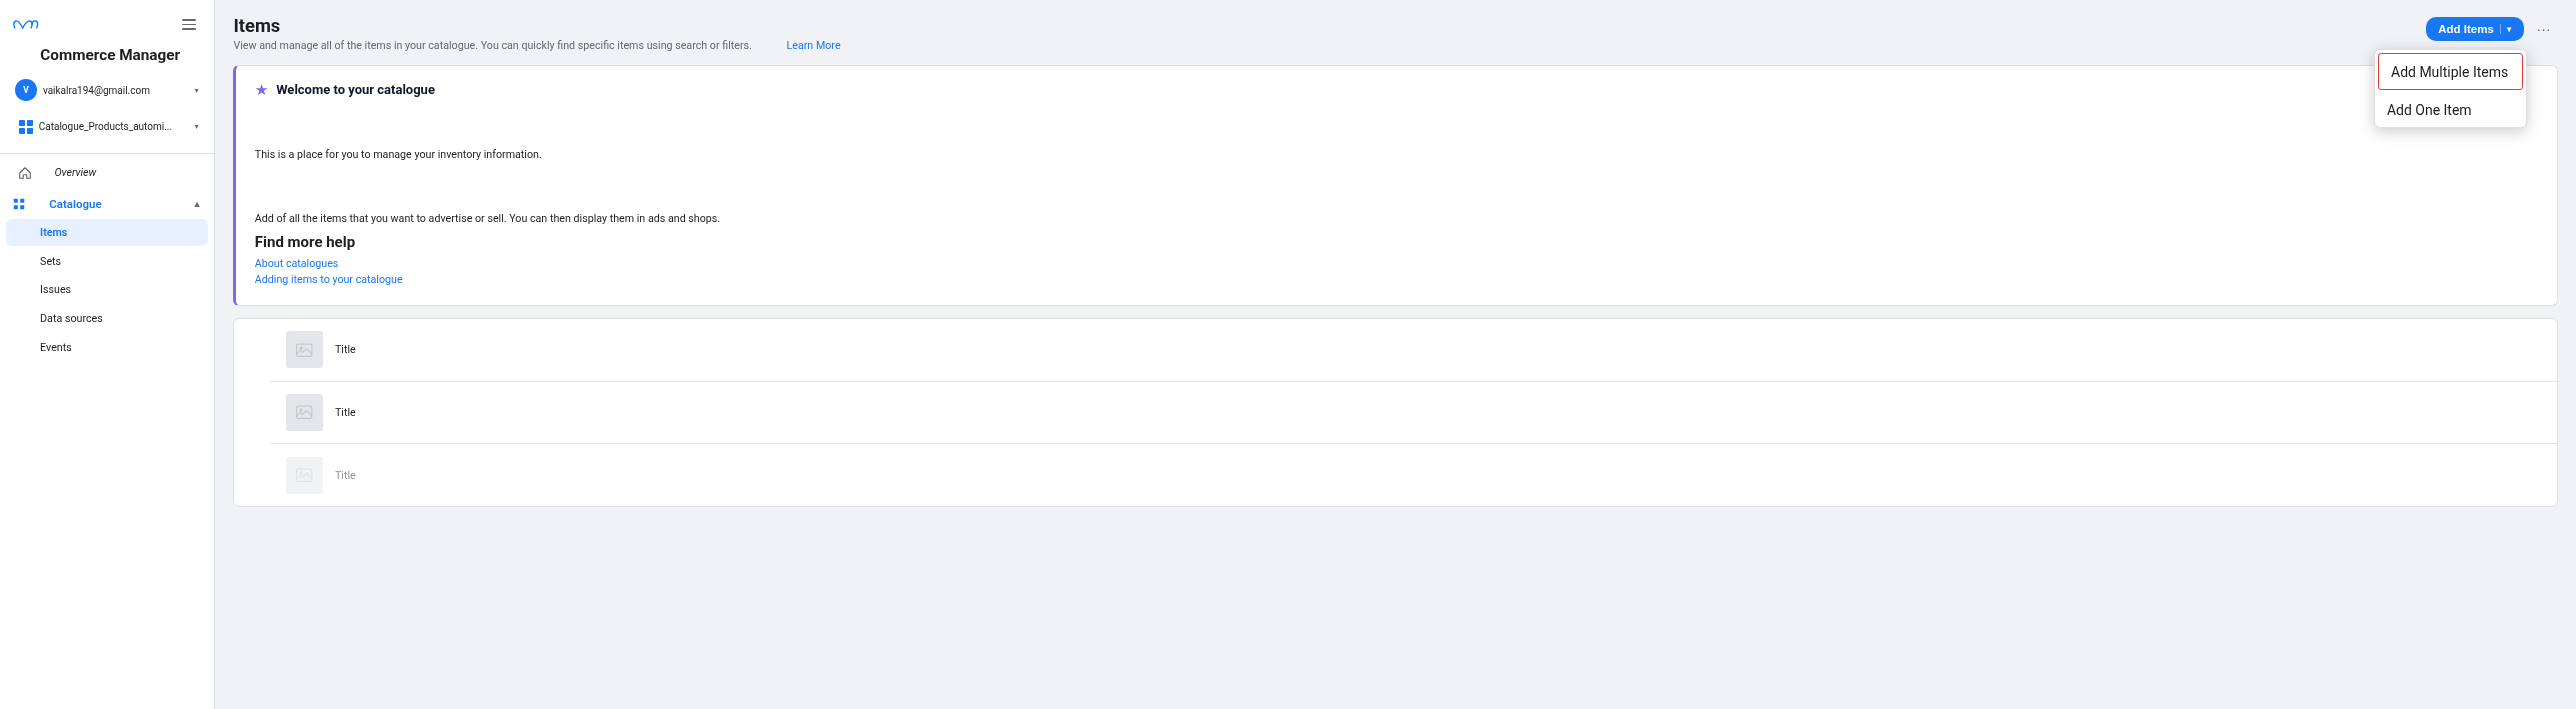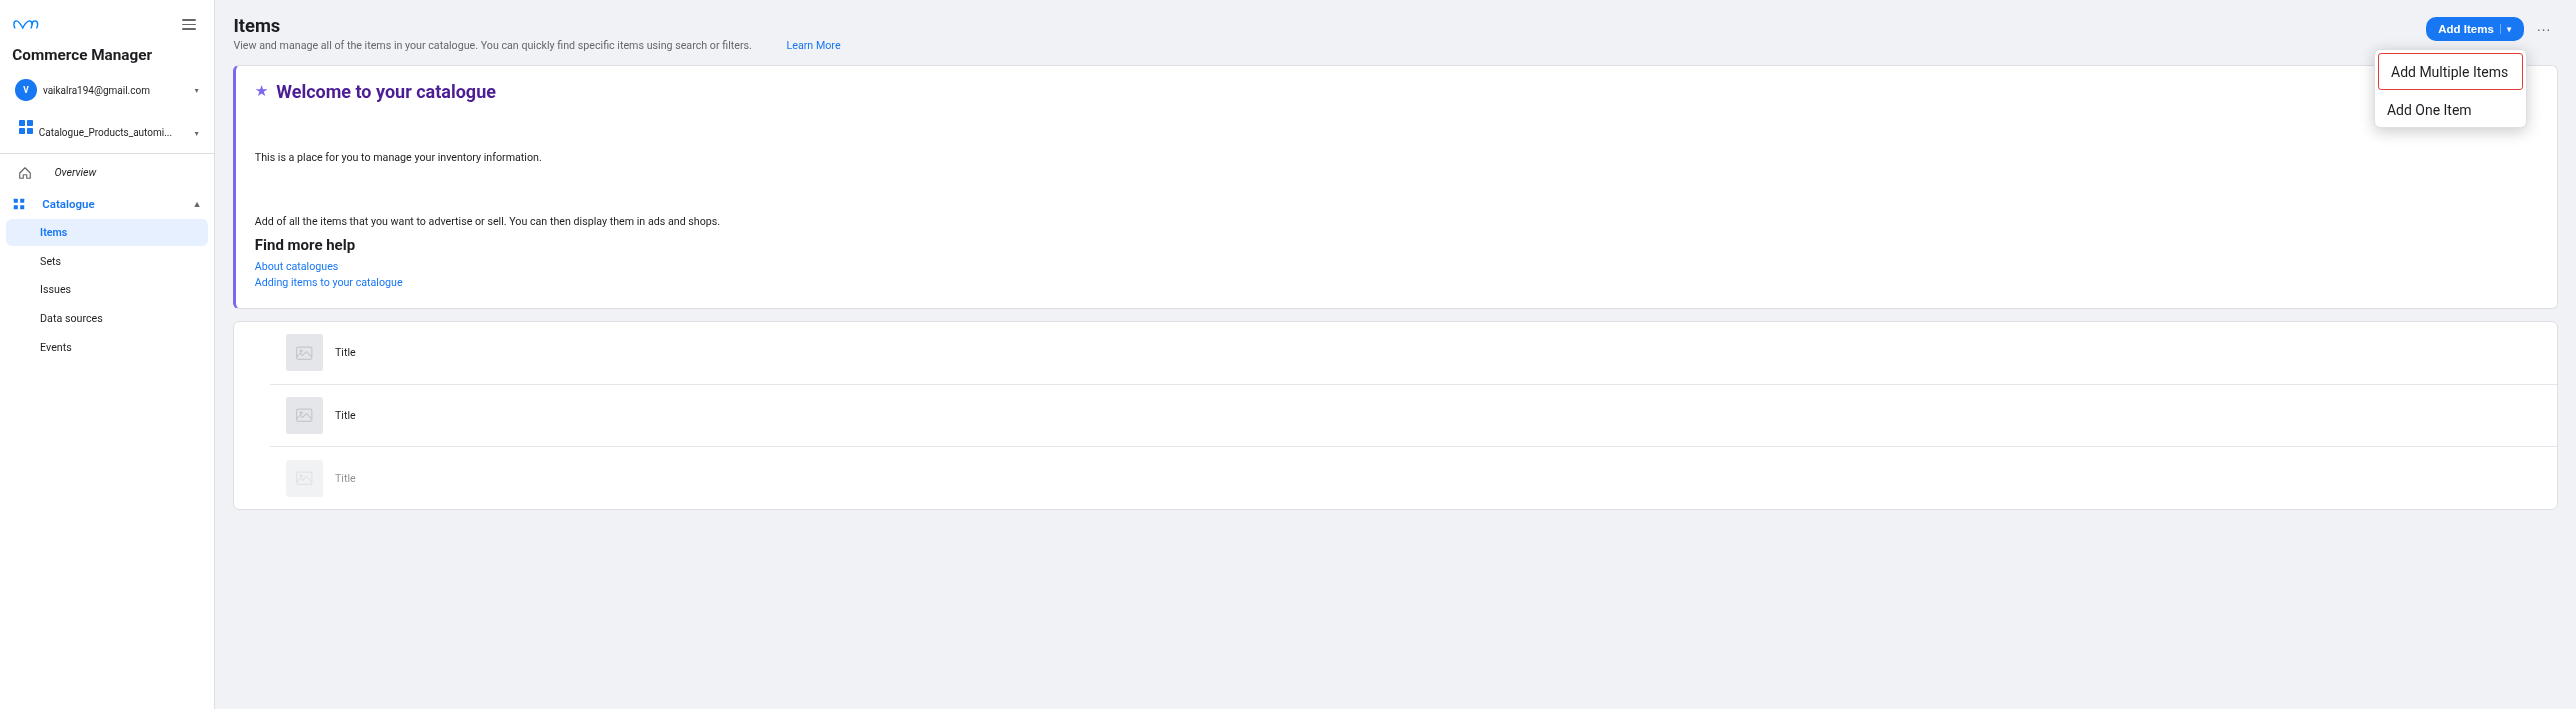--- a/index.html
+++ b/index.html
@@ -64,20 +64,21 @@
       height: 1.5px;
       background: #65676b;
       border-radius: 1.5px;
     }
 
     .app-title {
       font-size: 15.3px;
       font-weight: 700;
       color: #1c1e21;
       padding: 3.1px 12.3px 9.2px 12.3px;
+      margin-left: 28px;
     }
 
     .account-selector {
       display: flex;
       align-items: center;
       gap: 6.1px;
       padding: 6.1px 9.2px;
       margin: 0 6.1px 3.1px 6.1px;
       border-radius: 6.1px;
       cursor: pointer;
@@ -107,21 +108,21 @@
       white-space: nowrap;
     }
 
     .chevron-icon {
       color: #65676b;
       font-size: 7.7px;
     }
 
     .catalogue-selector {
       display: flex;
-      align-items: flex-end;
+      align-items: center;
       gap: 2px;
       padding: 6.1px 9.2px;
       margin: 0 6.1px 6.1px 6.1px;
       border-radius: 6.1px;
       cursor: pointer;
     }
 
     .grid-icon {
       width: 21.5px;
       height: 21.5px;
@@ -171,21 +172,21 @@
       padding: 7.7px 12.3px;
       display: flex;
       align-items: center;
       justify-content: space-between;
       cursor: pointer;
     }
 
     .nav-section-label {
       display: flex;
       align-items: center;
-      gap: 16px;
+      gap: 23px;
       font-size: 11.5px;
       font-weight: 600;
       color: #1877f2;
     }
 
     .nav-sub-item {
       padding: 7px 12.3px 7px 34px;
       margin: 0.8px 6.1px;
       border-radius: 6.1px;
       cursor: pointer;
@@ -320,23 +321,23 @@
       gap: 7.7px;
       margin-bottom: 9.2px;
     }
 
     .star-icon {
       color: #7b68ee;
       font-size: 15.3px;
     }
 
     .welcome-title {
-      font-size: 18px;
+      font-size: 13px;
       font-weight: 700;
-      color: #4c1d95;
+      color: #0f172a;
     }
 
     .welcome-text {
       font-size: 10.7px;
       color: #1c1e21;
       margin-bottom: 6.1px;
       line-height: 1.5;
       margin-top: 48px;
     }
 

